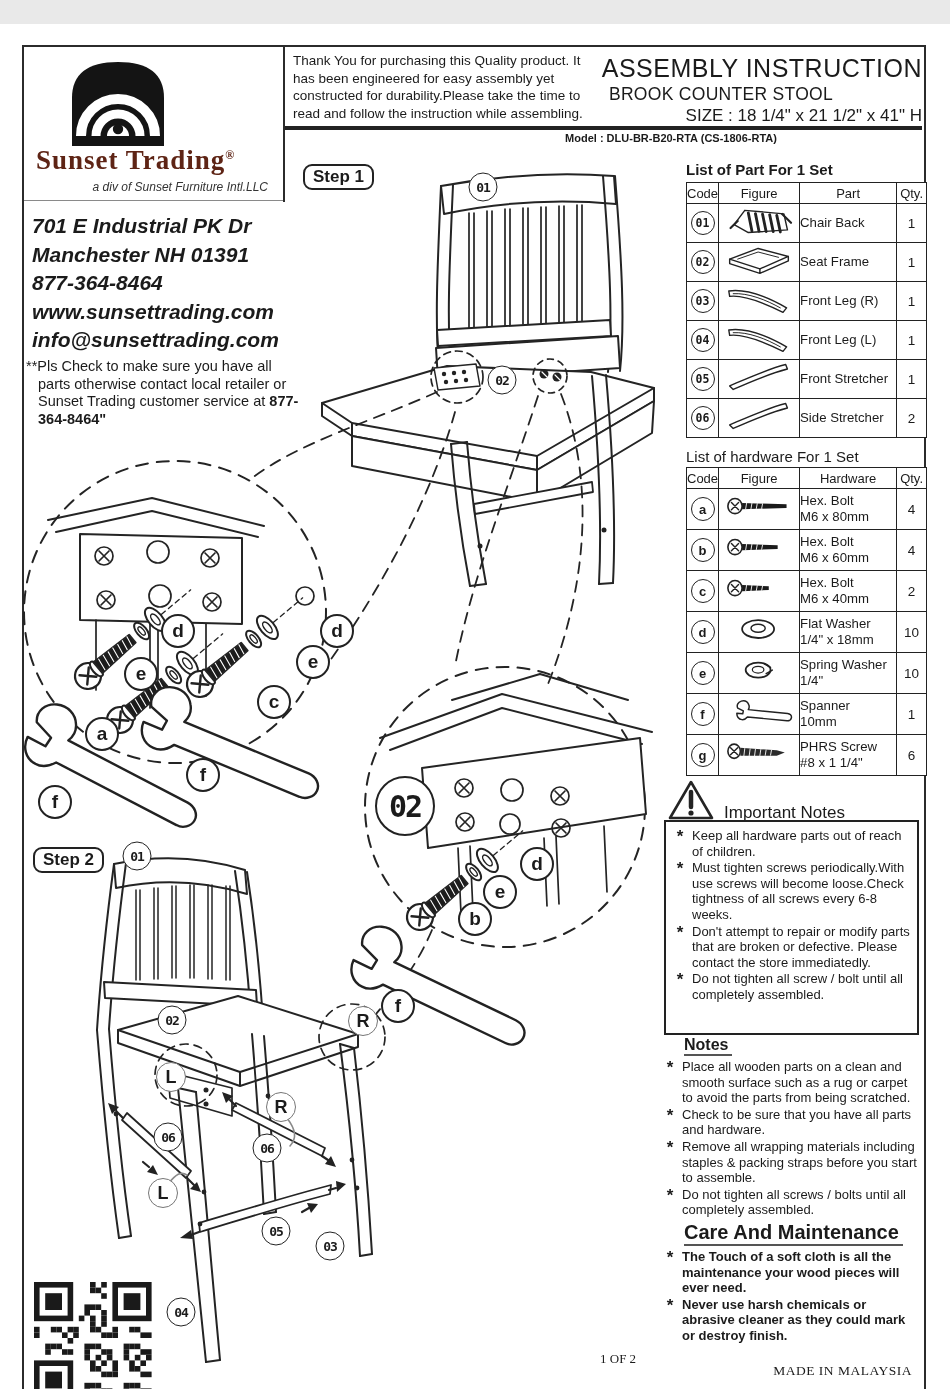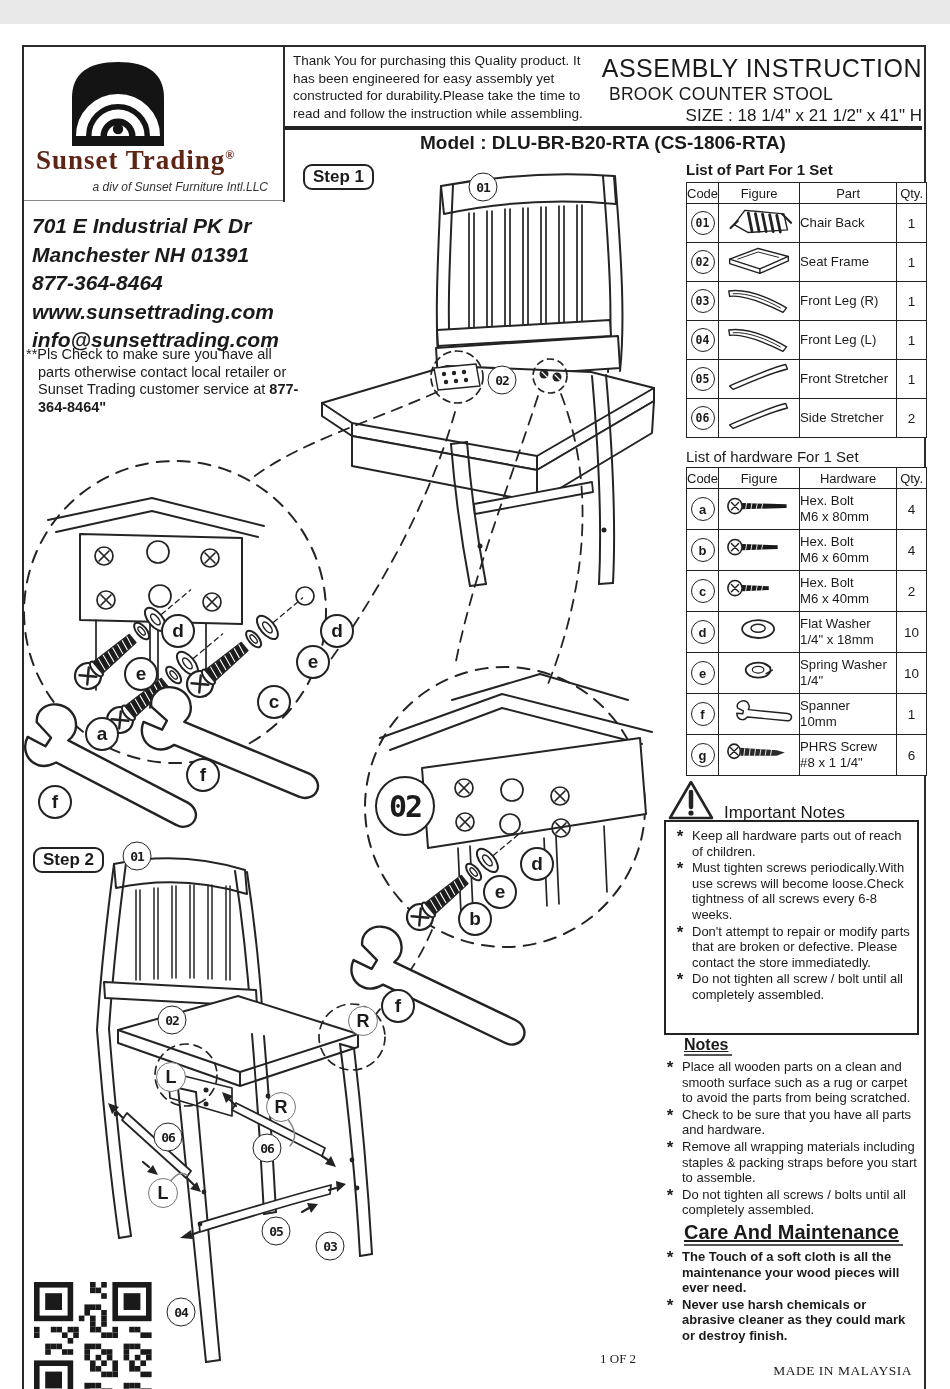--- a/index.html
+++ b/index.html
@@ -11,27 +11,27 @@
   
   .border-main{left:22px;top:21px;width:900px;height:1357px;border:2.4px solid #2b2b2b;background:transparent;}
   .vdiv{left:283px;top:21px;height:157px;border-left:2px solid #2b2b2b;}
   .hdiv1{left:24px;top:176px;width:259px;border-top:1.6px solid #8a8a8a;}
   .hline-thick{left:285px;top:102px;width:637px;height:3.6px;background:#222;}
   
   .thanks{left:293px;top:28px;width:300px;font-size:13.5px;line-height:17.5px;}
   .title{left:520px;top:30px;width:402px;text-align:right;font-size:25px;letter-spacing:.5px;}
   .subtitle{left:520px;top:60px;width:402px;text-align:center;font-size:17.5px;letter-spacing:.3px;}
   .size{left:520px;top:82px;width:402px;text-align:right;font-size:17px;}
-  .model{left:420px;top:108px;width:502px;text-align:left;font-size:19px;font-weight:bold;}
+  .model{left:420px;top:108px;width:502px;text-align:center;font-size:11px;font-weight:bold;}
   
   .brand-name{left:36px;top:121px;font-family:"Liberation Serif",serif;font-weight:bold;font-size:27px;letter-spacing:1px;}
   .brand-reg{font-size:12px;vertical-align:super;}
   .tagline{left:30px;top:156px;width:238px;text-align:right;font-style:italic;font-size:12px;color:#333;}
   .addr{left:32px;top:188px;font-weight:bold;font-style:italic;font-size:21px;line-height:28.5px;}
-  .checknote{left:26px;top:322px;width:262px;font-size:14.5px;line-height:17.5px;padding-left:12px;text-indent:-12px;}
+  .checknote{left:26px;top:334px;width:262px;font-size:14.5px;line-height:17.5px;padding-left:12px;text-indent:-12px;}
   
   .step-badge{border:2.2px solid #222;border-radius:9px;padding:1px 8px;font-weight:bold;font-size:17px;background:#fff;z-index:4;}
   .step1{left:303px;top:140px;}
   .step2{left:33px;top:823px;}
   
   .pt-title{left:686px;top:137px;font-size:15px;font-weight:bold;}
   .hw-title{left:686px;top:424px;font-size:15px;}
   table.ptable{border-collapse:collapse;background:#fff;}
   .ptable th,.ptable td{border:1.6px solid #222;padding:0;}
   .ptable th{font-weight:normal;font-size:13px;height:20px;}
@@ -47,21 +47,21 @@
   .badge{display:inline-flex;align-items:center;justify-content:center;width:22px;height:22px;
          border:1.6px solid #222;border-radius:50%;font-weight:bold;font-size:13px;background:#fff;}
   .badge.mono{font-family:"DejaVu Sans Mono",monospace;font-size:11.5px;}
   
   .imp-title{left:724px;top:779px;font-size:17px;}
   .imp-box{left:664px;top:796px;width:245px;height:199px;border:2px solid #222;padding:6px 4px 6px 2px;}
   .n-item{display:flex;margin-bottom:1px;}
   .n-ast{width:24px;min-width:24px;text-align:center;font-size:17px;line-height:14px;padding-top:2px;font-weight:bold;}
   .n-txt{font-size:13px;line-height:15.6px;}
   .notes-flow{left:658px;top:1010px;width:268px;}
-  .flow-h{margin:2px 0 3px 26px;font-size:16px;font-weight:bold;border-bottom:2px solid #555;display:inline-block;padding-right:4px;text-decoration:underline;}
+  .flow-h{margin:2px 0 3px 26px;font-size:16px;font-weight:bold;border-bottom:2px solid #555;display:inline-block;padding-right:4px;}
   .care-h{font-size:20px;}
   .care .n-txt{font-weight:bold;width:236px;}
   .notes .n-txt{width:238px;}
   .page-no{left:600px;top:1327px;font-family:"Liberation Serif",serif;font-size:13px;}
   .made-in{left:732px;top:1339px;width:180px;text-align:right;font-family:"Liberation Serif",serif;font-size:13.5px;letter-spacing:.5px;}
   
   .lbl{position:absolute;z-index:5;background:#fff;border-radius:50%;display:flex;align-items:center;
        justify-content:center;transform:translate(-50%,-50%);}
   .lbl-num{width:27px;height:27px;border:1.8px solid #222;font-family:"DejaVu Sans Mono",monospace;font-weight:bold;font-size:13px;letter-spacing:-1px;}
   .lbl-letter{width:30px;height:30px;border:2px solid #222;font-weight:bold;font-size:19px;}

